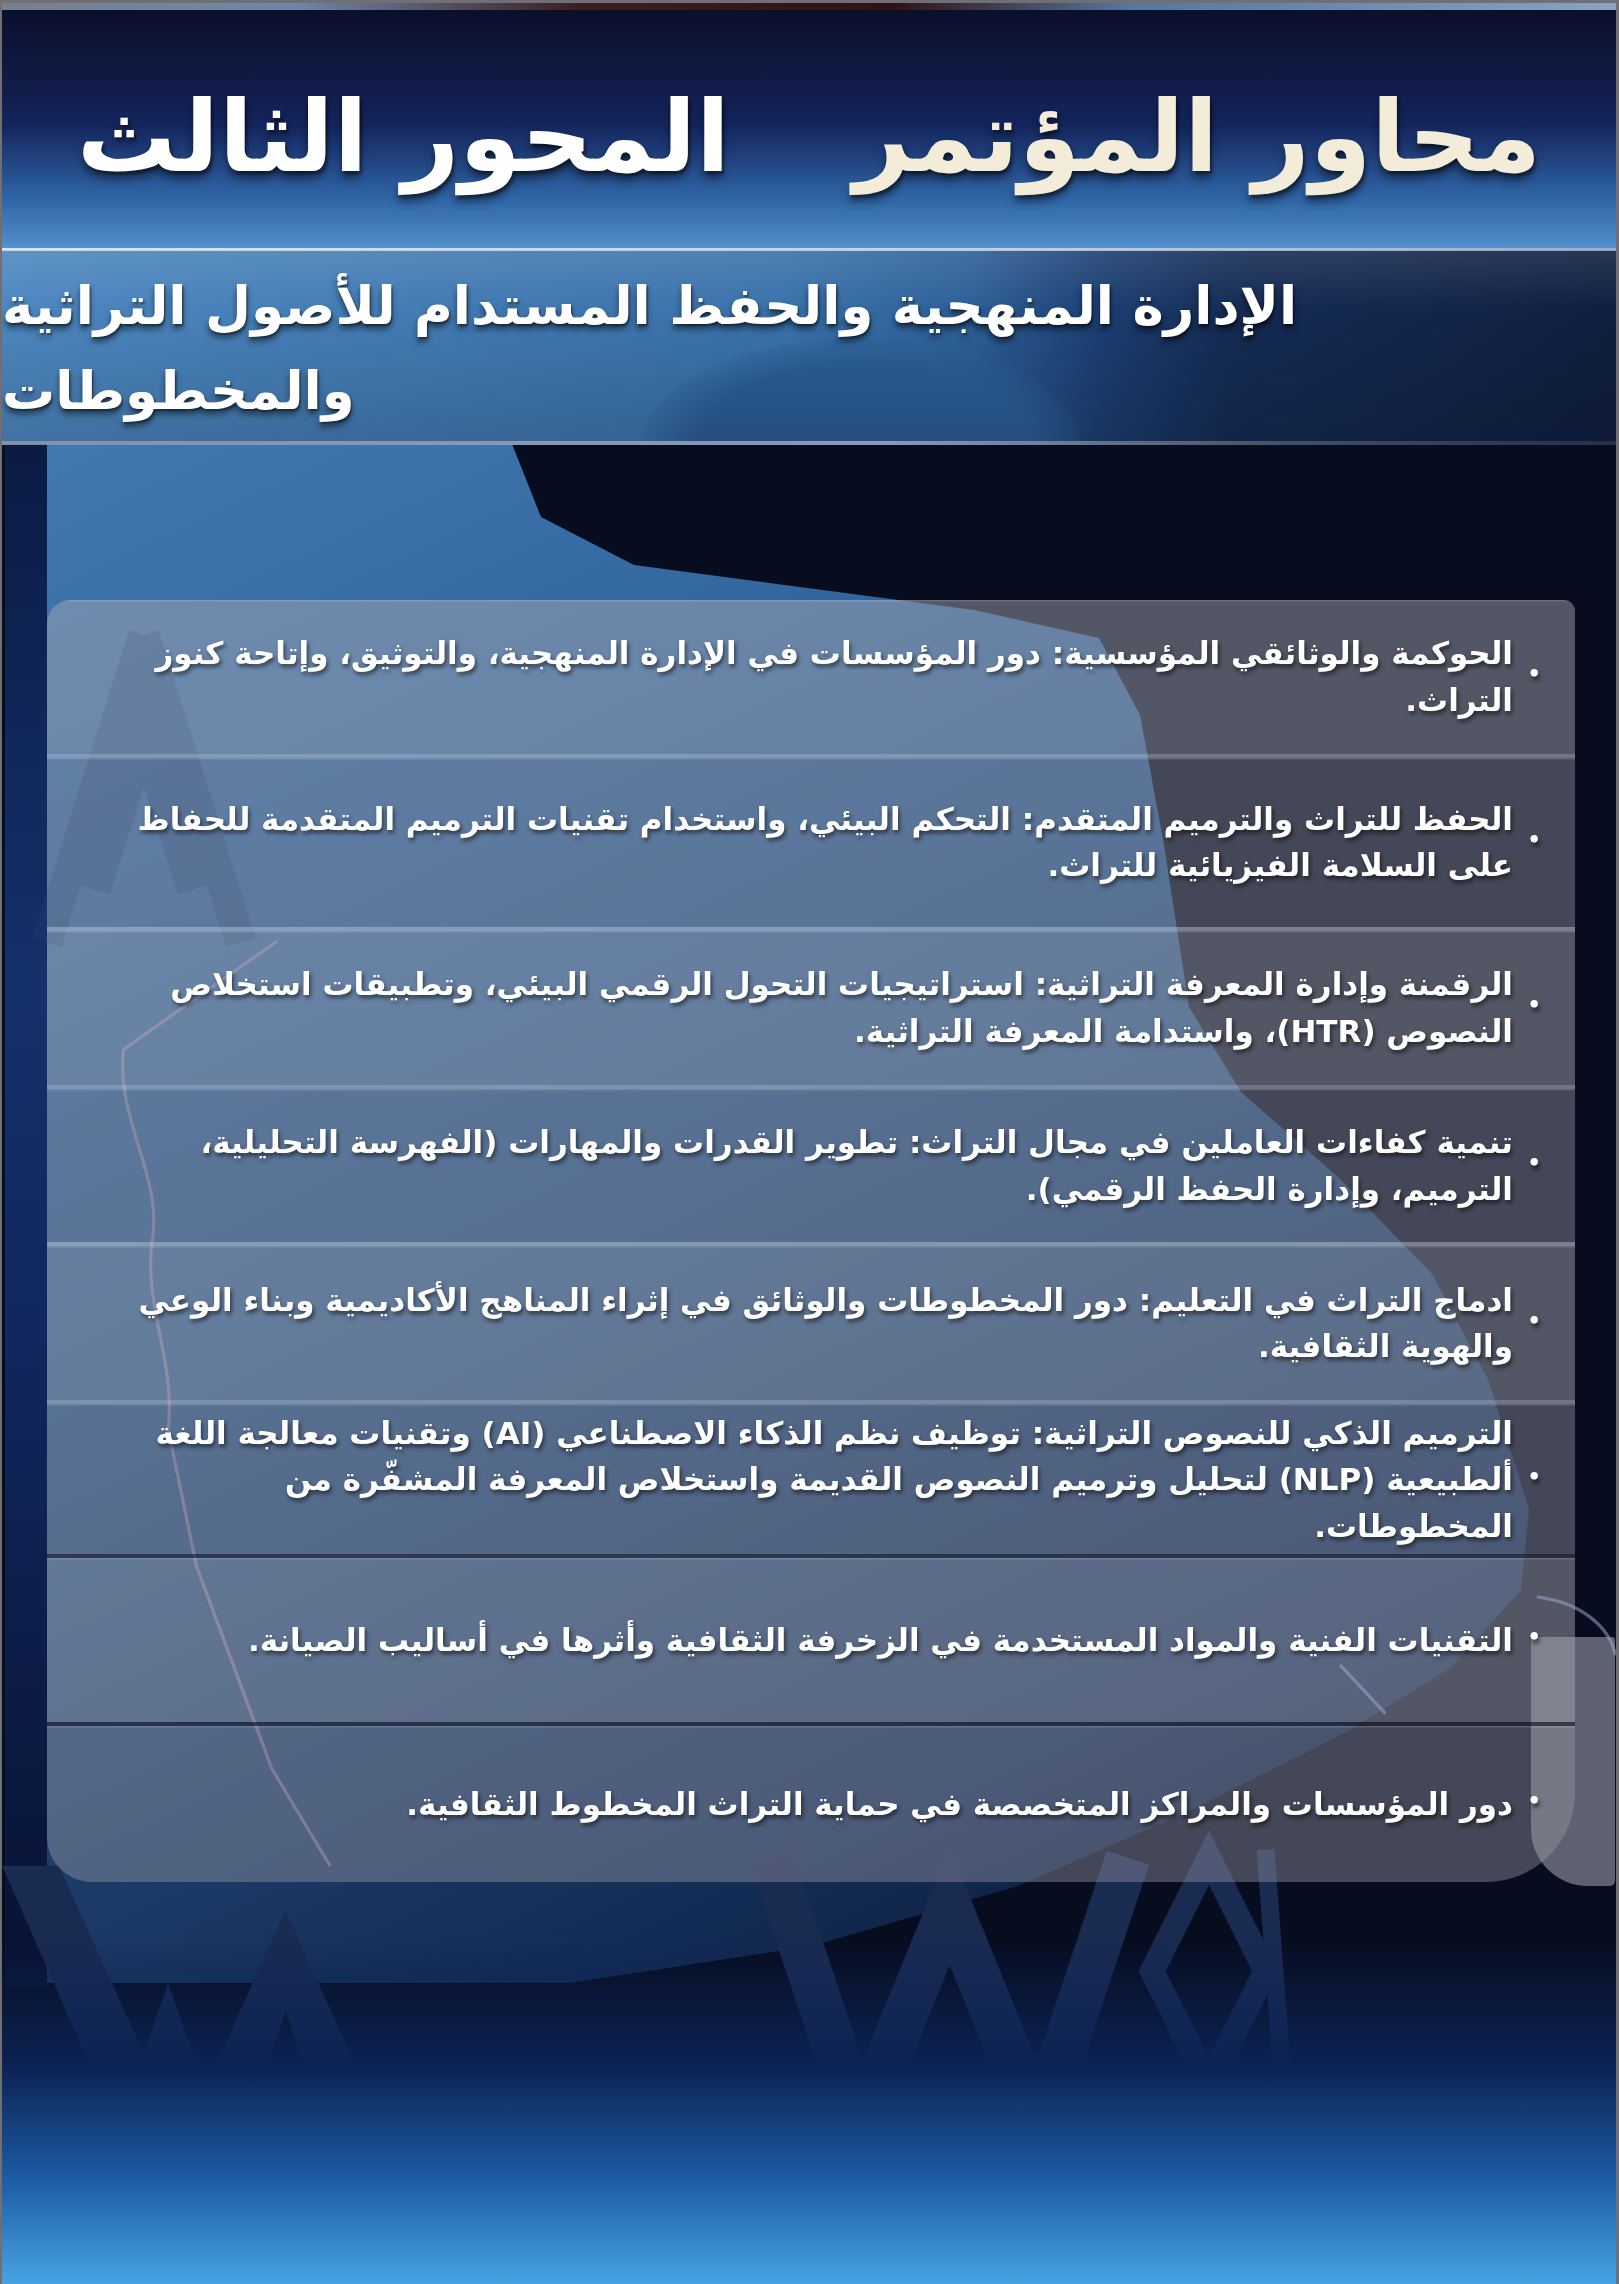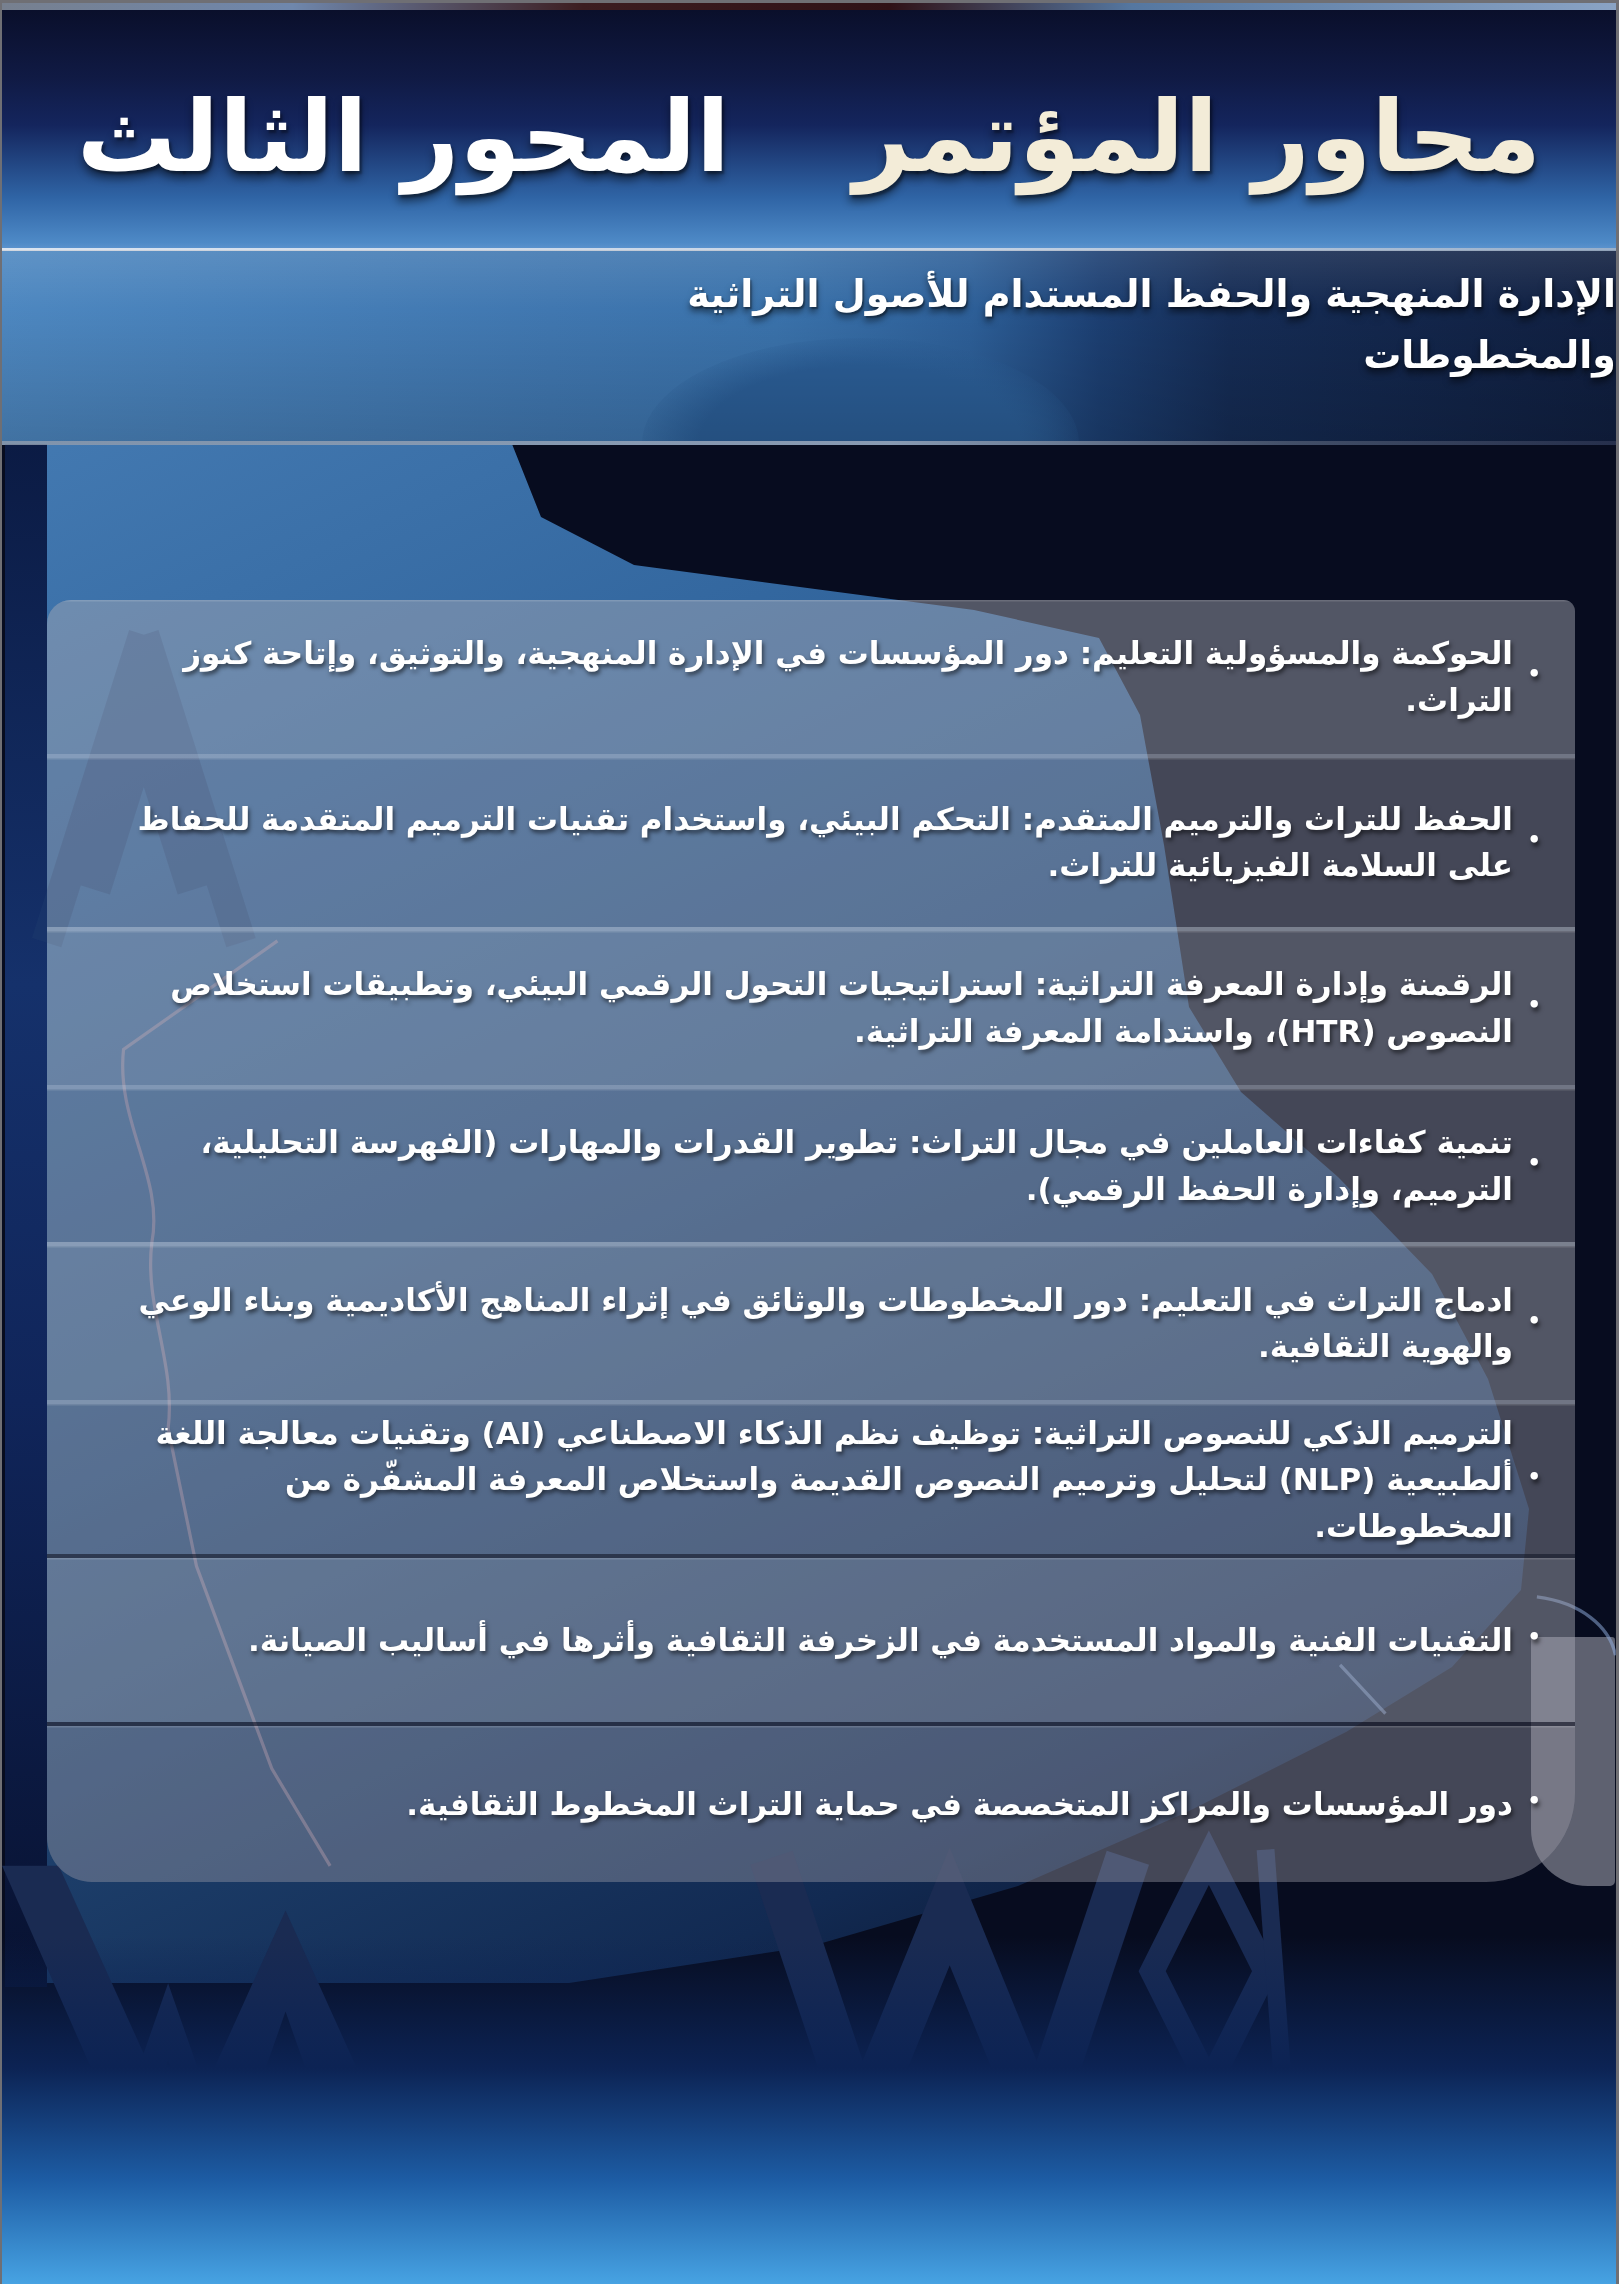--- a/index.html
+++ b/index.html
@@ -51,22 +51,22 @@
     position:absolute;inset:0;
     background:linear-gradient(to bottom,rgba(255,255,255,.10) 0%,rgba(255,255,255,0) 30%,rgba(0,0,0,.16) 100%);
   }
   .banner-blob{
     position:absolute;left:640px;top:87px;width:437px;height:211px;
     background:radial-gradient(ellipse at center,#2b5e97 0%,#2b5e97 52%,rgba(43,94,151,0) 75%);
     border-radius:50%;
   }
   .banner-text{
     position:relative;z-index:2;
-    text-align:right;color:#ffffff;font-weight:bold;
-    font-size:38px;line-height:1.6;padding-top:13px;
+    text-align:left;color:#ffffff;font-weight:bold;
+    font-size:53px;line-height:1.6;padding-top:13px;
     text-shadow:0 4.9px 6.5px rgba(0,0,0,.5), 1.6px 2.4px 1.6px rgba(0,0,0,.35);
   }
   .banner-bottom-line{
     position:absolute;bottom:0;left:0;width:100%;height:4px;z-index:3;
     background:linear-gradient(to right,#8b99ad 0%,#9aa8bc 55%,#4a566e 80%,#2a3350 100%);
     opacity:.85;
   }
   
   .bg-map{
     position:absolute;top:441px;left:0;width:1620px;height:1543px;
@@ -162,21 +162,21 @@
     </g>
 
     <path d="M950 2290 L1060 2620 L1170 2350 L1280 2620 L1390 2290" fill="none" stroke="#1a2b52" stroke-width="55"></path>
     <path d="M1490 2290 L1560 2430 L1490 2570 L1420 2430 Z M1490 2600 L1540 2700 L1490 2790 L1440 2700 Z" fill="none" stroke="#1a2b52" stroke-width="30"></path>
     <path d="M1560 2280 L1600 2820" fill="none" stroke="#1a2b52" stroke-width="22"></path>
   </svg>
 
   <div class="panel">
     <div class="row r1">
       <span class="bullet">•</span>
-      <span>الحوكمة والمسؤولية التعليم: دور المؤسسات في الإدارة المنهجية، والتوثيق، وإتاحة كنوز التراث.</span>
+      <span>الحوكمة والوثائقي المؤسسية: دور المؤسسات في الإدارة المنهجية، والتوثيق، وإتاحة كنوز التراث.</span>
     </div>
     <div class="row r2">
       <span class="bullet">•</span>
       <span>الحفظ للتراث والترميم المتقدم: التحكم البيئي، واستخدام تقنيات الترميم المتقدمة للحفاظ على السلامة الفيزيائية للتراث.</span>
     </div>
     <div class="row r3">
       <span class="bullet">•</span>
       <span>الرقمنة وإدارة المعرفة التراثية: استراتيجيات التحول الرقمي البيئي، وتطبيقات استخلاص النصوص (HTR)، واستدامة المعرفة التراثية.</span>
     </div>
     <div class="row r4">

